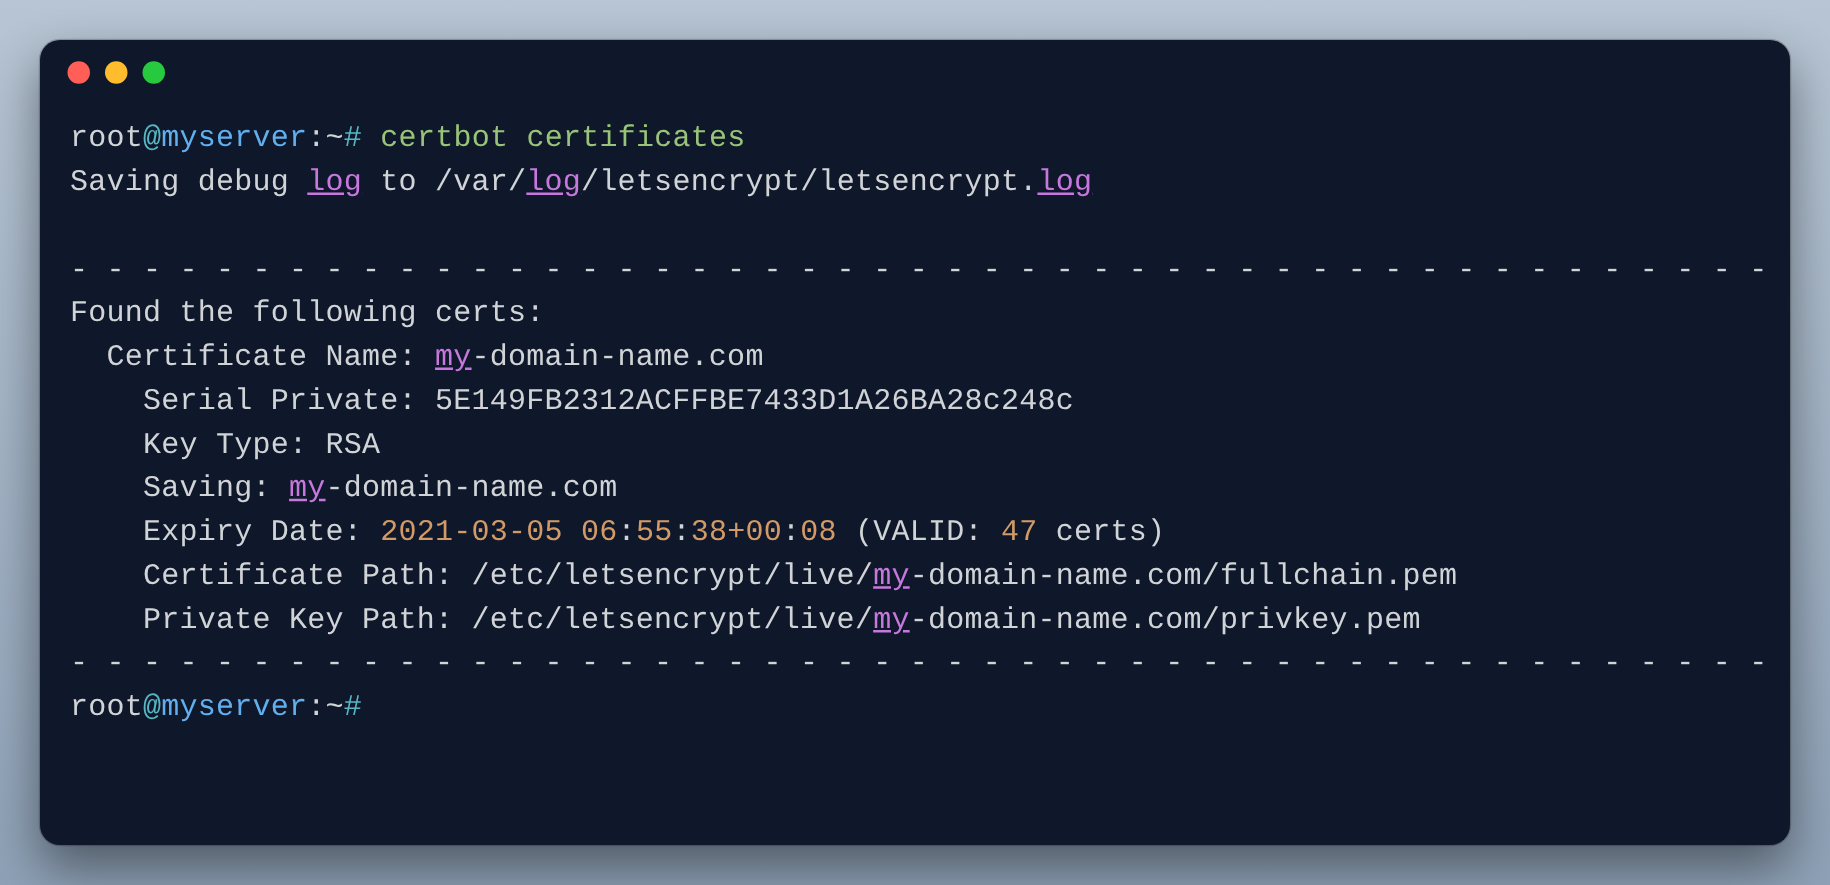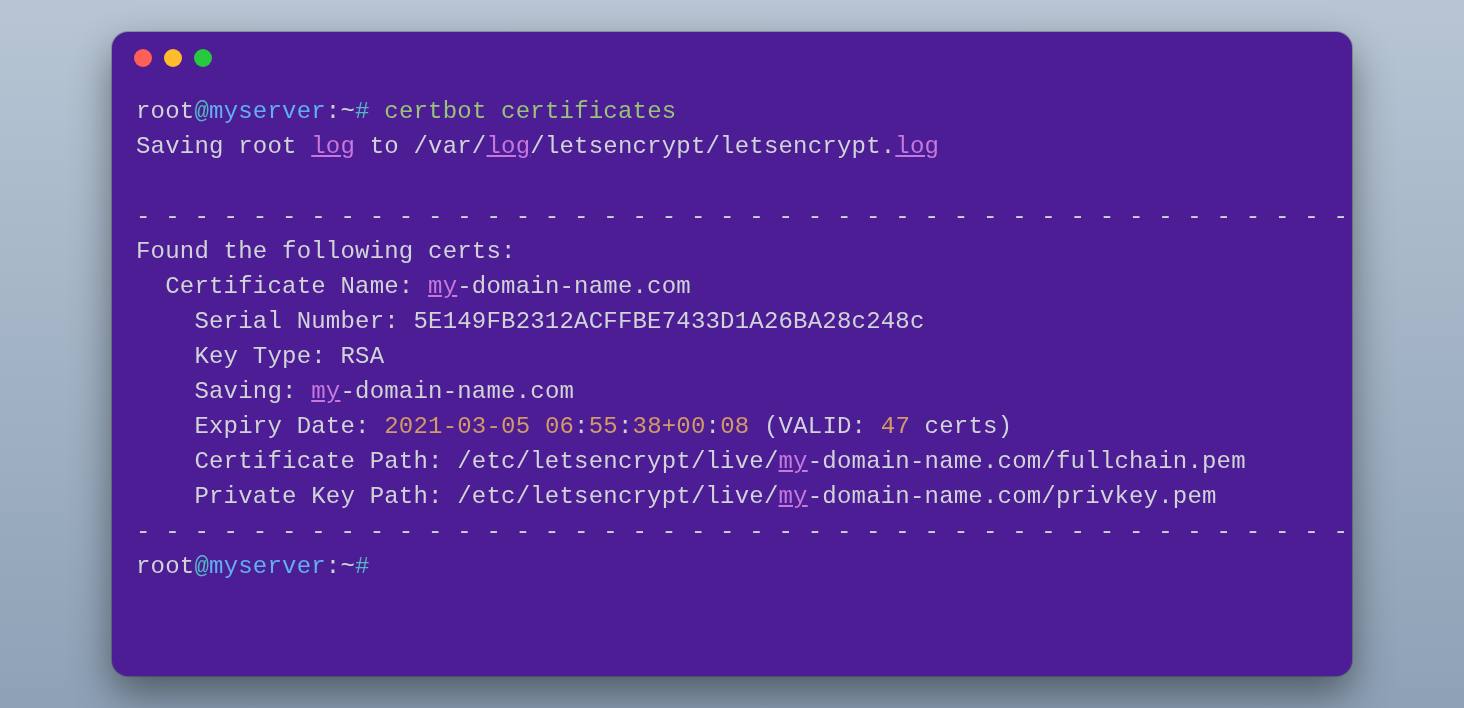--- a/index.html
+++ b/index.html
@@ -14,23 +14,23 @@
 
   .wrap {
     width: 1464px;
     height: 708px;
     display: flex;
     align-items: center;
     justify-content: center;
   }
 
   .terminal {
-    width: 1240px;         
+    width: 1400px;         
     height: 644px;         
-    background: #4c1d95;
+    background: #0f172a;
     border-radius: 16px;
     box-shadow: 0 18px 40px rgba(0,0,0,0.45), 0 0 0 1px rgba(0,0,0,0.2);
     overflow: hidden;
     position: relative;
   }
 
   .titlebar {
     height: 52px;
     display: flex;
     align-items: center;
@@ -90,31 +90,31 @@
     <div class="titlebar">
       <div class="traffic-light tl-red"></div>
       <div class="traffic-light tl-yellow"></div>
       <div class="traffic-light tl-green"></div>
     </div>
 
     <div class="term-body">
 
       <div class="line"><span class="c-user">root</span><span class="c-at">@</span><span class="c-host">myserver</span><span class="c-path">:</span><span class="c-path">~</span><span class="c-sym">#</span><span class="c-plain"> </span><span class="c-cmd">certbot certificates</span></div>
 
-      <div class="line"><span class="c-plain">Saving root </span><span class="c-kw">log</span><span class="c-plain"> to /var/</span><span class="c-kw">log</span><span class="c-plain">/letsencrypt/letsencrypt.</span><span class="c-kw">log</span></div>
+      <div class="line"><span class="c-plain">Saving debug </span><span class="c-kw">log</span><span class="c-plain"> to /var/</span><span class="c-kw">log</span><span class="c-plain">/letsencrypt/letsencrypt.</span><span class="c-kw">log</span></div>
 
       <div class="line"> </div>
 
       <div class="divider">- - - - - - - - - - - - - - - - - - - - - - - - - - - - - - - - - - - - - - - - - - - - - - - - - -</div>
 
       <div class="line c-plain">Found the following certs:</div>
 
       <div class="line"><span class="c-plain">  Certificate Name: </span><span class="c-kw">my</span><span class="c-plain">-domain-name.com</span></div>
 
-      <div class="line"><span class="c-plain">    Serial Number: </span><span class="c-plain">5E149FB2312ACFFBE7433D1A26BA28c248c</span></div>
+      <div class="line"><span class="c-plain">    Serial Private: </span><span class="c-plain">5E149FB2312ACFFBE7433D1A26BA28c248c</span></div>
 
       <div class="line"><span class="c-plain">    Key Type: </span><span class="c-plain">RSA</span></div>
 
       <div class="line"><span class="c-plain">    Saving: </span><span class="c-kw">my</span><span class="c-plain">-domain-name.com</span></div>
 
       <div class="line"><span class="c-plain">    Expiry Date: </span><span class="c-num">2021-03-05 06</span><span class="c-plain">:</span><span class="c-num">55</span><span class="c-plain">:</span><span class="c-num">38+00</span><span class="c-plain">:</span><span class="c-num">08</span><span class="c-plain"> (VALID: </span><span class="c-num">47</span><span class="c-plain"> certs)</span></div>
 
       <div class="line"><span class="c-plain">    Certificate Path: /etc/letsencrypt/live/</span><span class="c-kw">my</span><span class="c-plain">-domain-name.com/fullchain.pem</span></div>
 
       <div class="line"><span class="c-plain">    Private Key Path: /etc/letsencrypt/live/</span><span class="c-kw">my</span><span class="c-plain">-domain-name.com/privkey.pem</span></div>

